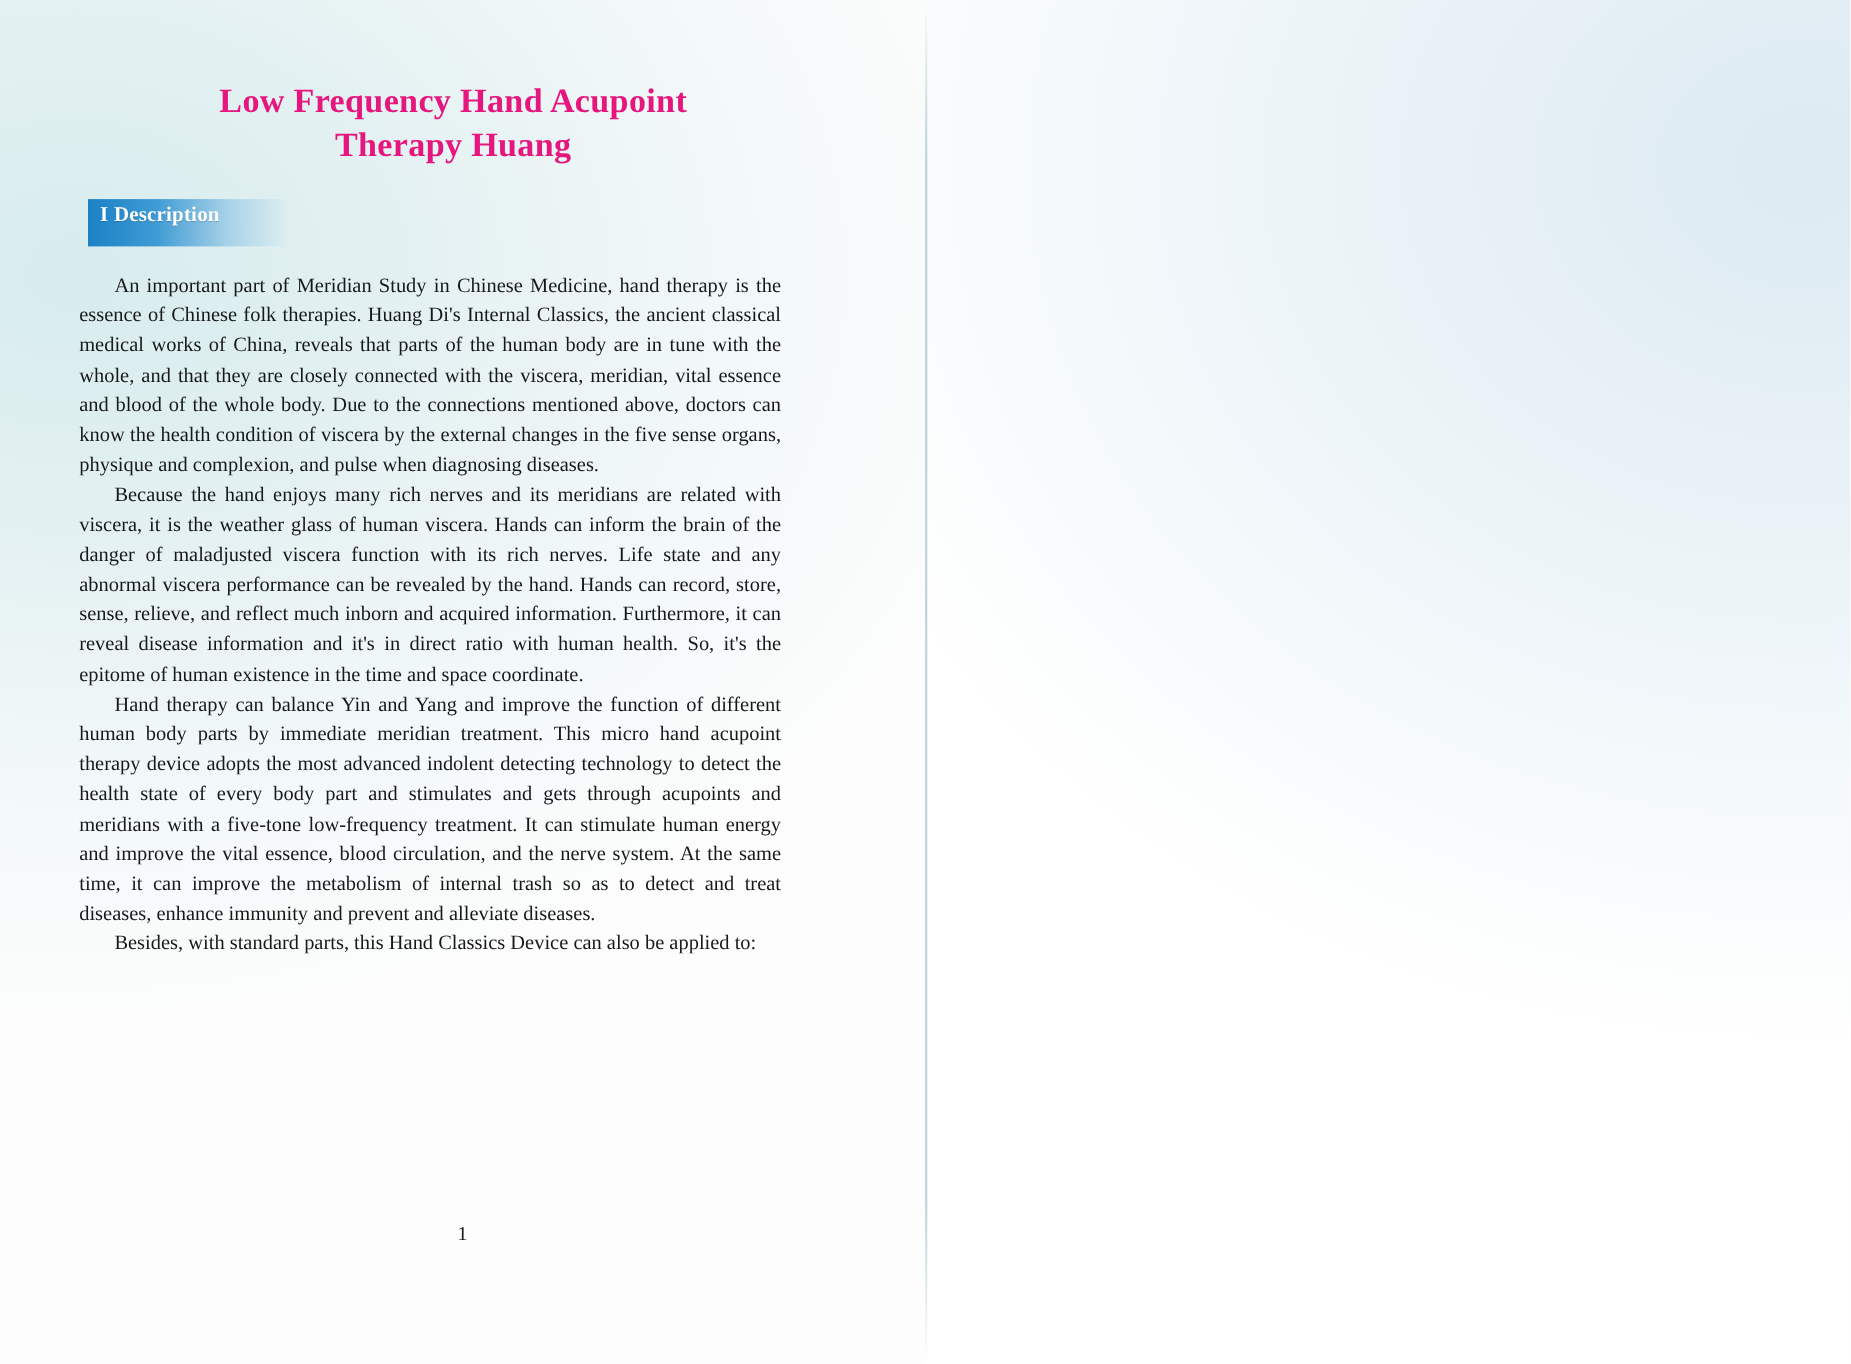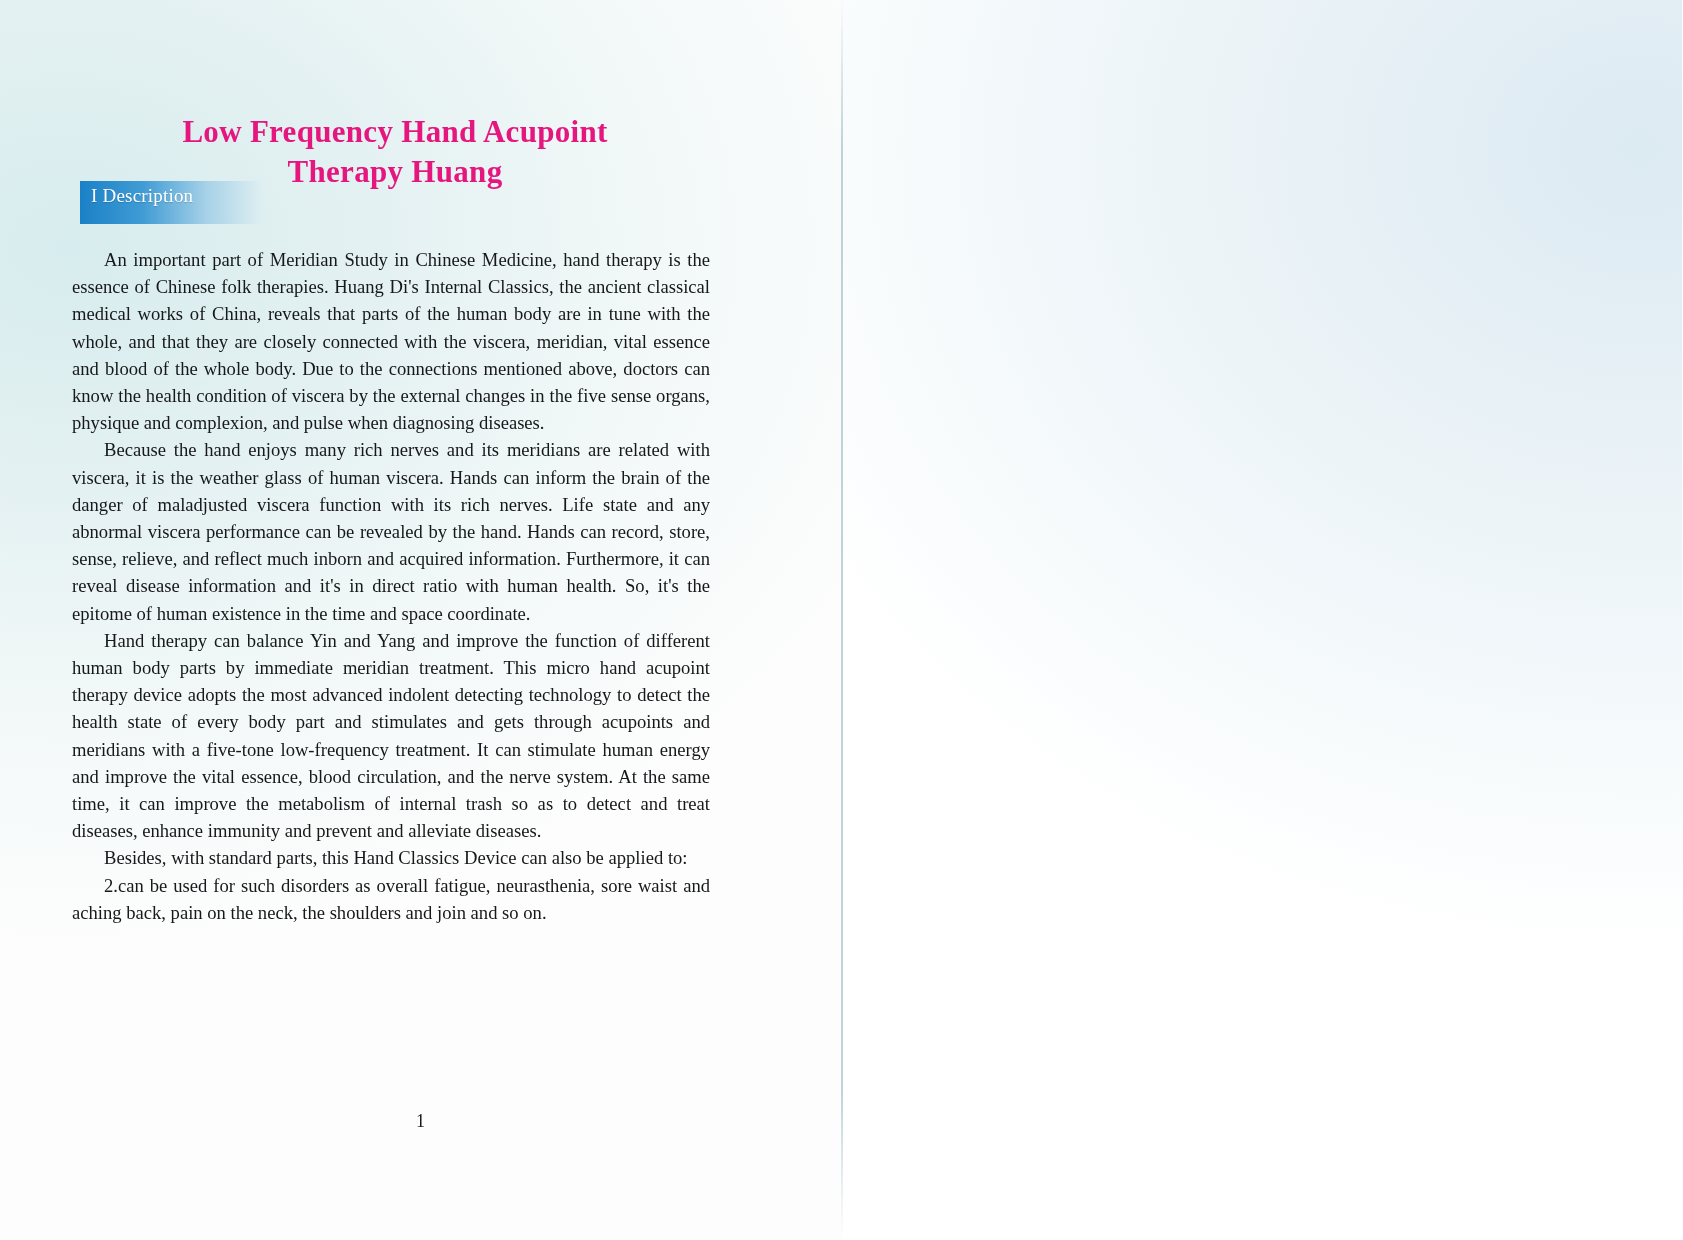--- a/index.html
+++ b/index.html
@@ -42,39 +42,38 @@
     top: 0;
     width: 2px;
     height: 1240px;
     background: linear-gradient(180deg, rgba(150,180,190,0.0) 0%, rgba(140,175,185,0.55) 12%, rgba(140,175,185,0.55) 88%, rgba(150,180,190,0.0) 100%);
     z-index: 5;
   }
 
   
   .doc-title {
     position: absolute;
-    left: 75px;
+    left: 92px;
     top: 72px;
     width: 640px;
     text-align: center;
     color: #e5177f;
     font-weight: bold;
     font-size: 31px;
     line-height: 1.28;
     letter-spacing: 0.3px;
-    margin-top: 40px;
   }
   .doc-title .tl { display: block; }
 
   
   .sec-bar {
     position: absolute;
     height: 43px;
     color: #ffffff;
-    font-weight: normal;
+    font-weight: bold;
     font-size: 19px;
     line-height: 29px;
     padding-left: 11px;
     box-sizing: border-box;
     letter-spacing: 0.2px;
     text-shadow: 0 1px 1px rgba(0,0,0,0.18);
   }
   .sec-bar.blue {
     background: linear-gradient(90deg, #1b81c6 0%, #3f9bd4 34%, #a8d2e8 70%, rgba(220,238,246,0.12) 100%);
   }
@@ -123,21 +122,20 @@
       <span class="tl">Therapy Huang</span>
     </div>
 
     <div class="sec-bar blue" id="sec-description">I  Description</div>
 
     <div class="body-col" id="left-body">
       <p>An important part of Meridian Study in Chinese Medicine, hand therapy is the essence of Chinese folk therapies. Huang Di's Internal Classics, the ancient classical medical works of China, reveals that parts of the human body are in tune with the whole, and that they are closely connected with the viscera, meridian, vital essence and blood of the whole body. Due to the connections mentioned above, doctors can know the health condition of viscera by the external changes in the five sense organs, physique and complexion, and pulse when diagnosing diseases.</p>
       <p>Because the hand enjoys many rich nerves and its meridians are related with viscera, it is the weather glass of human viscera. Hands can inform the brain of the danger of maladjusted viscera function with its rich nerves. Life state and any abnormal viscera performance can be revealed by the hand. Hands can record, store, sense, relieve, and reflect much inborn and acquired information. Furthermore, it can reveal disease information and it's in direct ratio with human health. So, it's the epitome of human existence in the time and space coordinate.</p>
       <p>Hand therapy can balance Yin and Yang and improve the function of different human body parts by immediate meridian treatment. This micro hand acupoint therapy device adopts the most advanced indolent detecting technology to detect the health state of every body part and stimulates and gets through acupoints and meridians with a five-tone low-frequency treatment. It can stimulate human energy and improve the vital essence, blood circulation, and the nerve system. At the same time, it can improve the metabolism of internal trash so as to detect and treat diseases, enhance immunity and prevent and alleviate diseases.</p>
       <p>Besides, with standard parts, this Hand Classics Device can also be applied to:</p>
-      <p>2.can be used for such disorders as overall fatigue, neurasthenia, sore waist and aching back, pain on the neck, the shoulders and join and so on.</p>
     </div>
 
     <div class="page-num" id="pagenum-left">1</div>
   </div>
 
   <div class="half half-right">
 
     <div>
       
       

